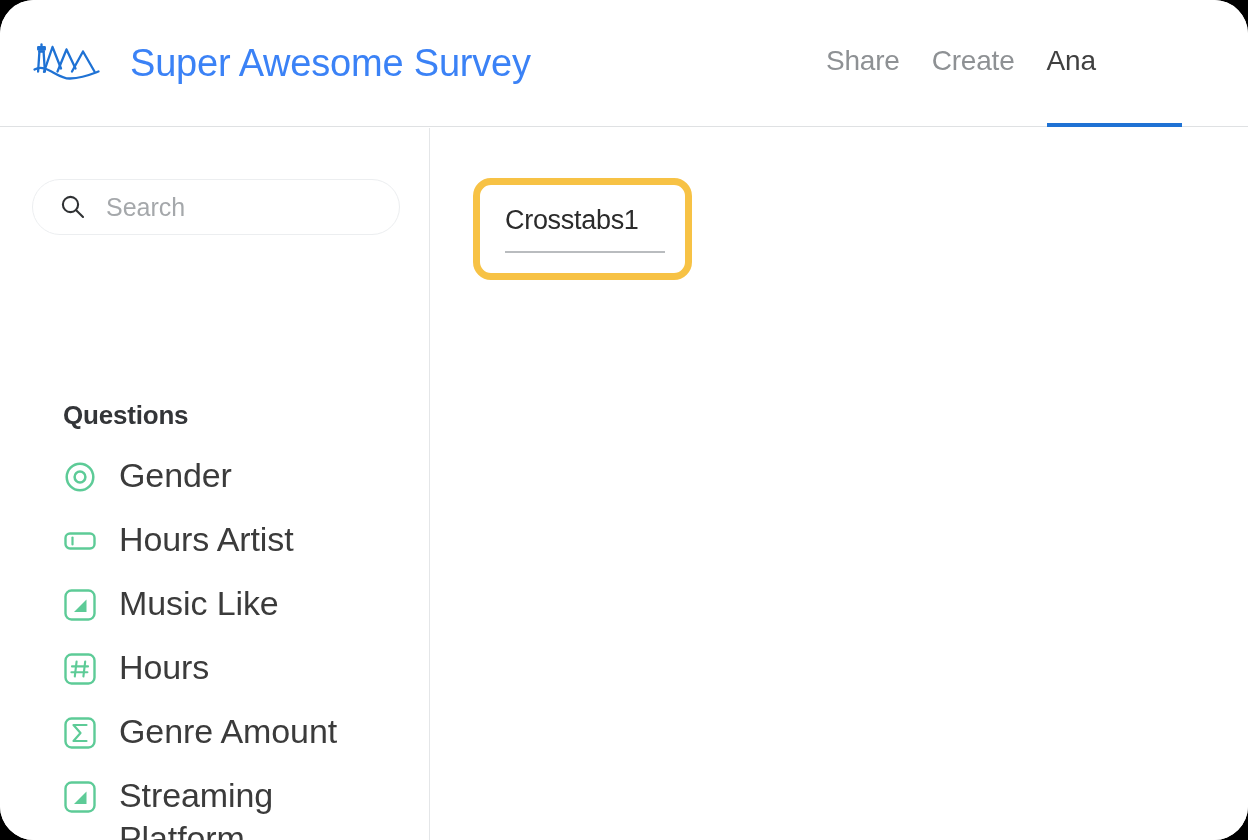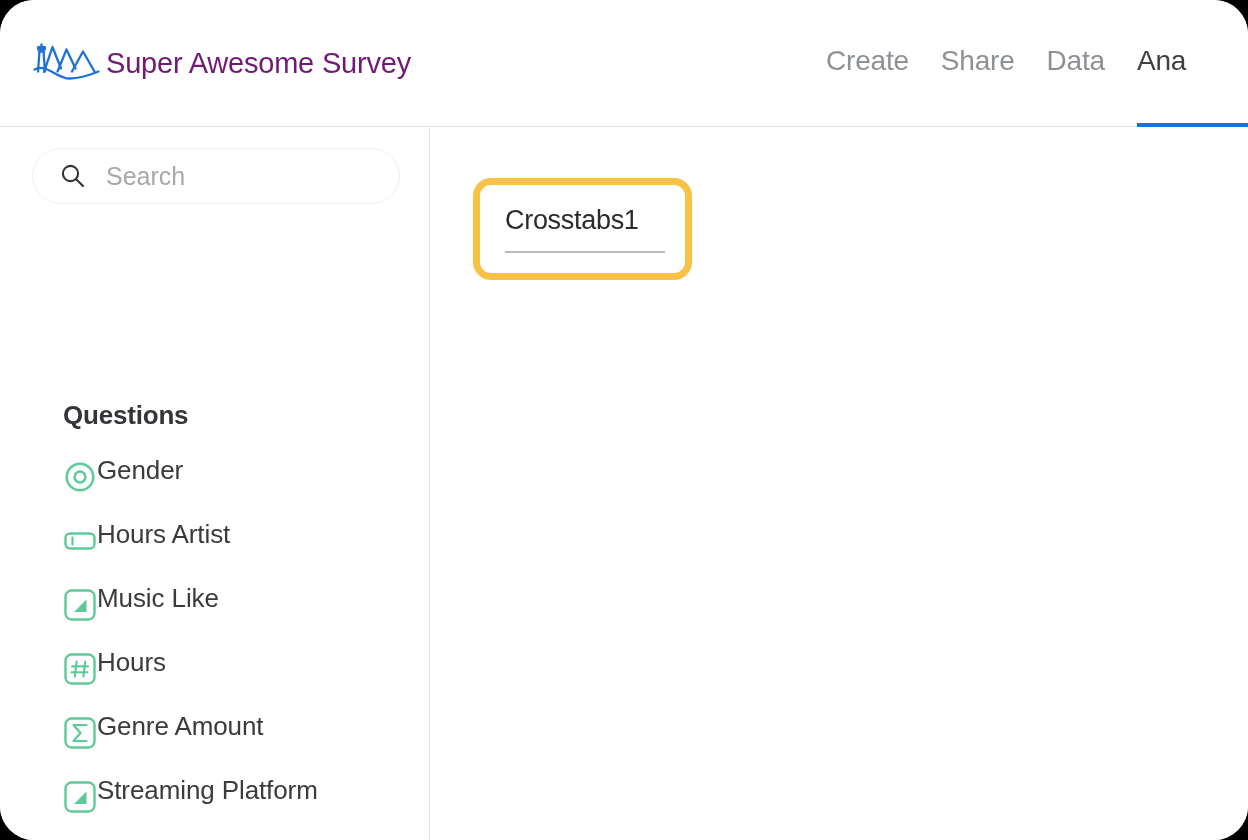--- a/index.html
+++ b/index.html
@@ -40,22 +40,23 @@
   }
 
   #brand-logo {
     width: 76px;
     height: 46px;
     display: block;
     flex: none;
   }
 
   #brand-title {
-    font-size: 29px;
-    color: #701a75;
+    margin-left: 24px;
+    font-size: 38px;
+    color: #3b82f6;
     letter-spacing: -0.2px;
     white-space: nowrap;
   }
 
   #main-nav {
     position: absolute;
     left: 826px;
     top: 0;
     height: 127px;
     display: flex;
@@ -96,21 +97,21 @@
     left: 0;
     width: 430px;
     height: 712px;
     background: #ffffff;
     border-right: 1px solid #e4e6e8;
     overflow: hidden;
   }
 
   #search-box {
     position: absolute;
-    top: 20px;
+    top: 51px;
     left: 32px;
     width: 368px;
     height: 56px;
     border: 1px solid #eceef0;
     border-radius: 28px;
     display: flex;
     align-items: center;
     background: #ffffff;
   }
 
@@ -161,21 +162,22 @@
   }
 
   .q-icon {
     width: 34px;
     height: 34px;
     flex: none;
     margin-top: 6px;
   }
 
   .q-label {
-    font-size: 26px;
+    margin-left: 22px;
+    font-size: 34px;
     color: #3b3b3b;
     line-height: 1.27;
     letter-spacing: -0.1px;
     max-width: 280px;
   }
 
   
   #content-area {
     position: absolute;
     top: 128px;
@@ -234,23 +236,22 @@
           <path d="M22.5 7 L14 31.8 M22.5 7 L31 28.5"></path>
           <path d="M36.5 9.5 L27.5 31.5 M36.5 9.5 L45.5 28.5"></path>
           <path d="M53 11.5 L42 31.5 M53 11.5 L64.5 31.5"></path>
           <path d="M4.5 29.5 C16 22.5, 27 39, 40 38.5 C53 38, 62 34, 68.5 31.5"></path>
         </g>
       </svg>
       <div id="brand-title">Super Awesome Survey</div>
     </div>
 
     <nav id="main-nav">
+      <div class="nav-tab">Share</div>
       <div class="nav-tab">Create</div>
-      <div class="nav-tab">Share</div>
-      <div class="nav-tab">Data</div>
       <div class="nav-tab active">Ana</div>
     </nav>
 
   </header>
 
   <aside id="sidebar">
 
     <div id="search-box">
       <svg id="search-icon" viewBox="0 0 26 26">
         <circle cx="10.5" cy="10.5" r="7.6" fill="none" stroke="#2f3133" stroke-width="2.1"></circle>

